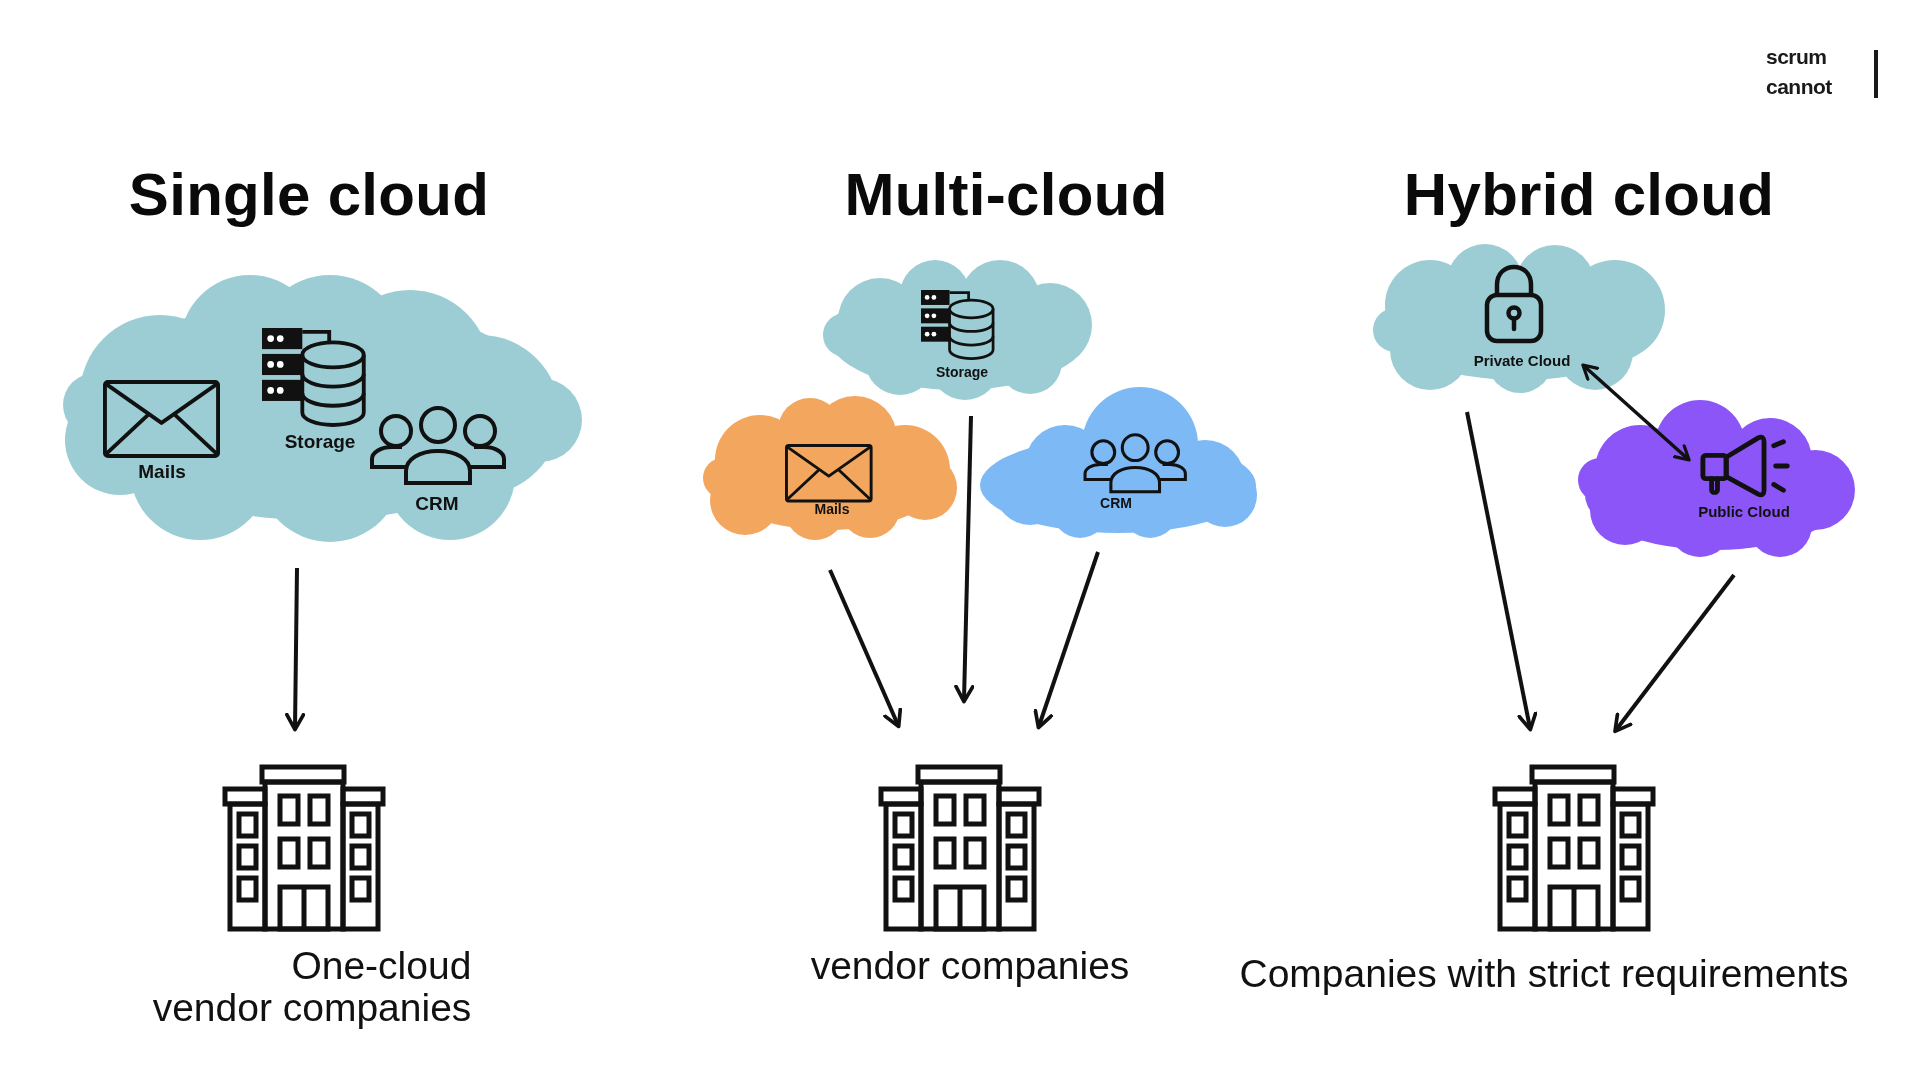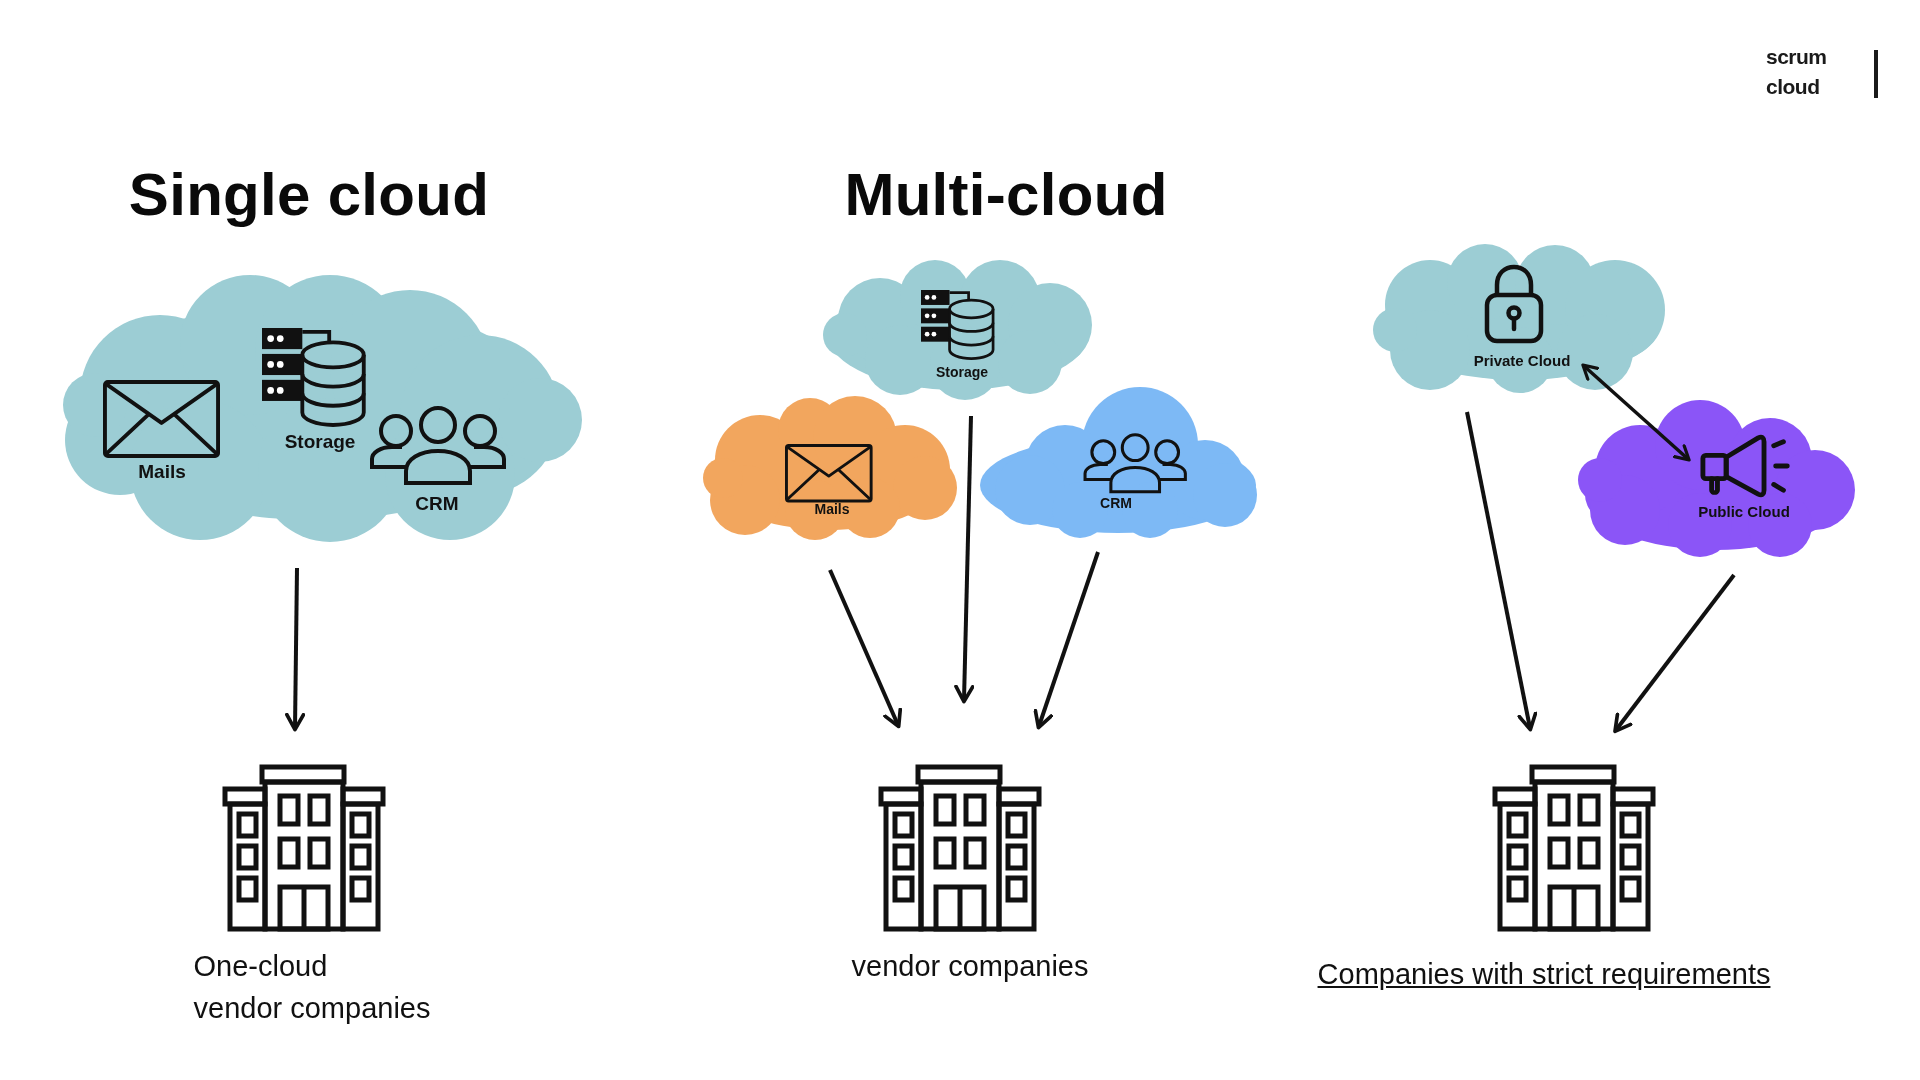--- a/index.html
+++ b/index.html
@@ -1,40 +1,41 @@
 <!DOCTYPE html>
 <html><head>
 <meta charset="utf-8">
 <style>
   html, body { margin: 0; padding: 0; background: #ffffff; }
   body { width: 1920px; height: 1080px; position: relative; overflow: hidden;
          font-family: "Liberation Sans", "DejaVu Sans", sans-serif; color: #111; }
   #stage { position: absolute; left: 0; top: 0; width: 1920px; height: 1080px; }
   .title { position: absolute; top: 160px; font-weight: bold; font-size: 60px;
            letter-spacing: 0.3px; transform: translateX(-50%); white-space: nowrap; color: #0a0a0a; }
-  .caption { position: absolute; font-size: 29px; line-height: 42px; text-align: left;
+  .caption { position: absolute; font-size: 39px; line-height: 42px; text-align: right;
              transform: translateX(-50%); white-space: nowrap; color: #111; }
   .logo { position: absolute; left: 1766px; top: 42px; font-weight: bold; font-size: 21px;
           line-height: 30px; color: #1a1a1a; letter-spacing: -0.5px; }
   .logo .bar { position: absolute; left: 108px; top: 8px; width: 4px; height: 48px; background: #1a1a1a; }
   .clabel { font-family: "Liberation Sans", sans-serif; font-weight: bold; fill: #111; text-anchor: middle; }
 </style>
 </head>
 <body>
 
 <div id="stage">
 
   <div class="logo">
     <div>scrum</div>
-    <div>cloud</div>
+    <div>cannot</div>
     <div class="bar"></div>
   </div>
 
   <div class="title" style="left:309px">Single cloud</div>
   <div class="title" style="left:1006px">Multi-cloud</div>
+  <div class="title" style="left:1589px">Hybrid cloud</div>
 
   <svg width="1920" height="1080" viewBox="0 0 1920 1080" style="position:absolute;left:0;top:0">
     <defs>
       <marker id="ah" viewBox="0 0 12 12" refX="9" refY="6" markerWidth="5" markerHeight="5" orient="auto-start-reverse" markerUnits="strokeWidth">
         <path d="M1,1 L10,6 L1,11" fill="none" stroke="#111" stroke-width="2.2" stroke-linecap="round" stroke-linejoin="round"></path>
       </marker>
 
       <g id="ico-mail">
         <rect x="2" y="2" width="116" height="76" rx="3" fill="none" stroke="#111" stroke-width="4"></rect>
         <path d="M3,4 L60,44 L117,4" fill="none" stroke="#111" stroke-width="4" stroke-linejoin="round"></path>
@@ -218,16 +219,16 @@
     <use href="#ico-building" transform="translate(1492,764) scale(1.0)"></use>
   </svg>
 
   <div class="caption" style="left:312px; top:945px;">
     <div>One-cloud</div>
     <div>vendor companies</div>
   </div>
   <div class="caption" style="left:970px; top:945px;">
     <div>vendor companies</div>
   </div>
-  <div class="caption" style="left:1544px; top:953px;text-decoration:underline;">
+  <div class="caption" style="left:1544px; top:953px;">
     <div>Companies with strict requirements</div>
   </div>
 </div>
 
 </body></html>

